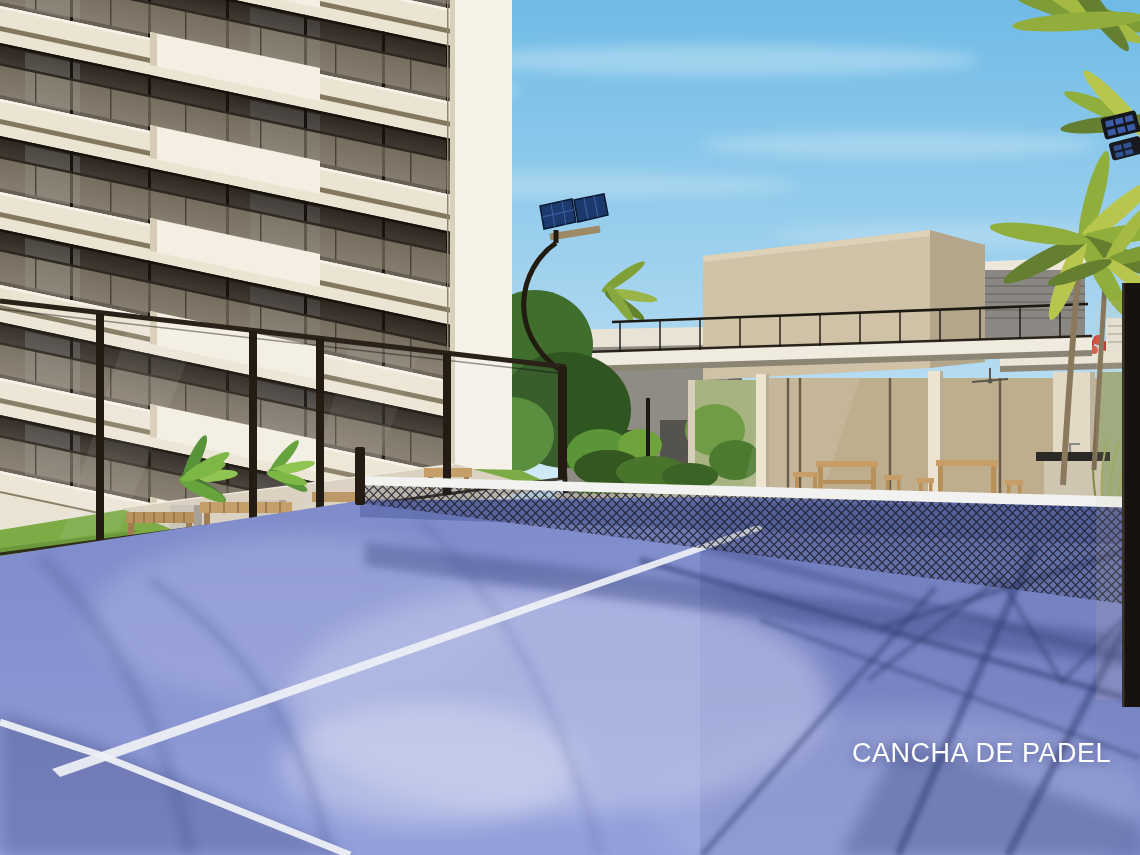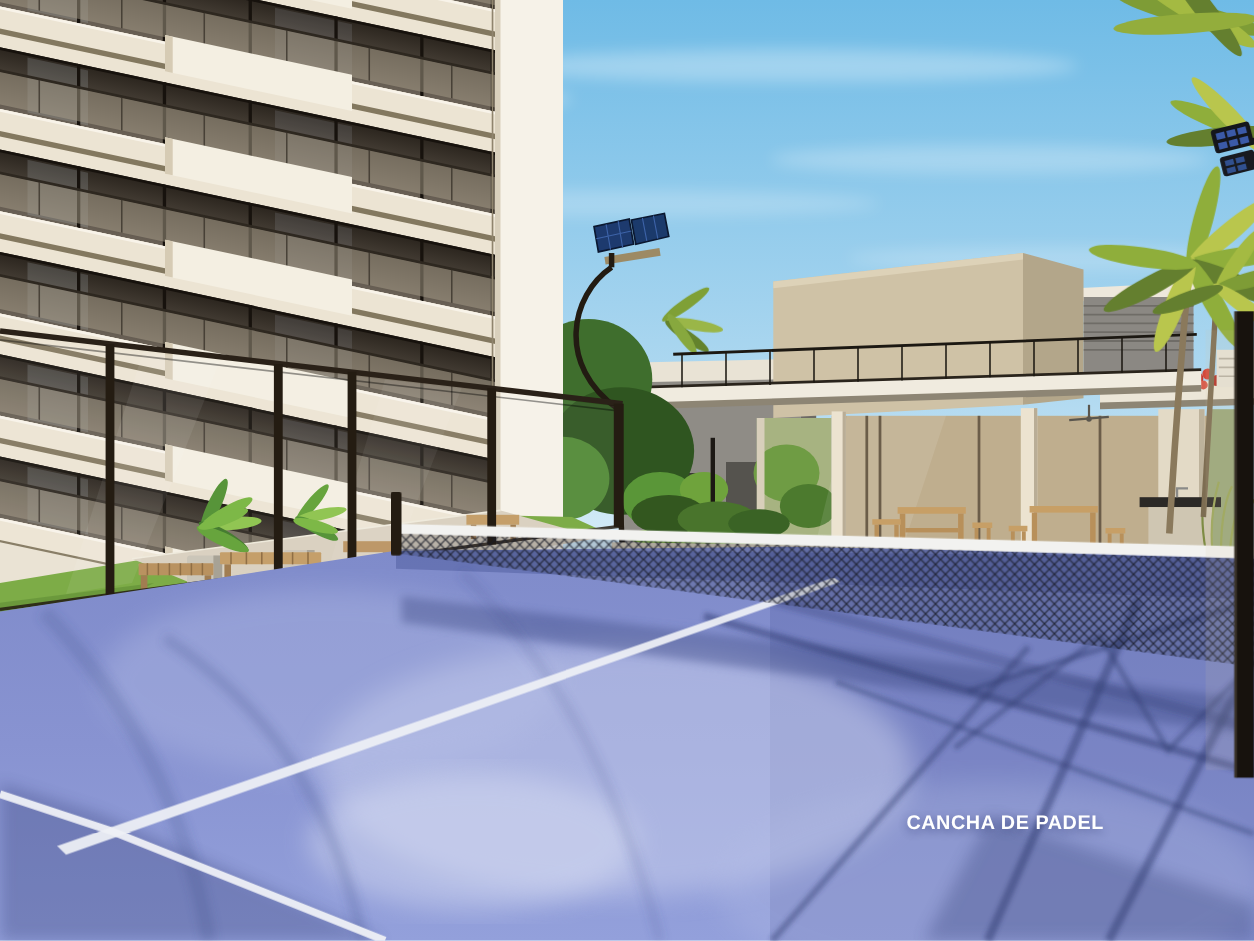--- a/index.html
+++ b/index.html
@@ -2,23 +2,23 @@
 <html style="--sky-top: #6fbbe6; --sky-horizon: #e2f2fa; --court-blue: #8b96d3; --court-shadow: #39447f; --line-white: #eef0f5; --facade-cream: #ece4d3; --facade-white: #f6f2e8; --clubhouse-beige: #cfc2a6; --terrace-white: #f0ebdf; --grass-green: #76a83e; --wood-tan: #c79f66; --frame-black: #241c12; --glass-bronze: #6a6156; --solar-panel-blue: #1d3a6e; --caption-white: #ffffff;"><head>
 <meta charset="utf-8">
 <style>
   html,body{margin:0;padding:0;background:#222;}
   #stage{
     position:relative;width:1140px;height:855px;overflow:hidden;
     font-family:"Liberation Sans", sans-serif;background:var(--sky-horizon,#e2f2fa);
   }
   #scene{position:absolute;left:0;top:0;}
   .caption{
-    position:absolute;left:824px;top:738px;
+    position:absolute;left:852px;top:738px;
     color:var(--caption-white,#fff);
-    font-size:18px;font-weight:700;letter-spacing:0.5px;
+    font-size:27px;font-weight:400;letter-spacing:0.5px;
     text-shadow:0 2px 8px rgba(25,35,90,.45);
     white-space:nowrap;
   }
 </style>
 </head>
 <body>
 
 <div id="stage">
 <svg id="scene" width="1140" height="855" viewBox="0 0 1140 855" xmlns="http://www.w3.org/2000/svg">
   <defs>

